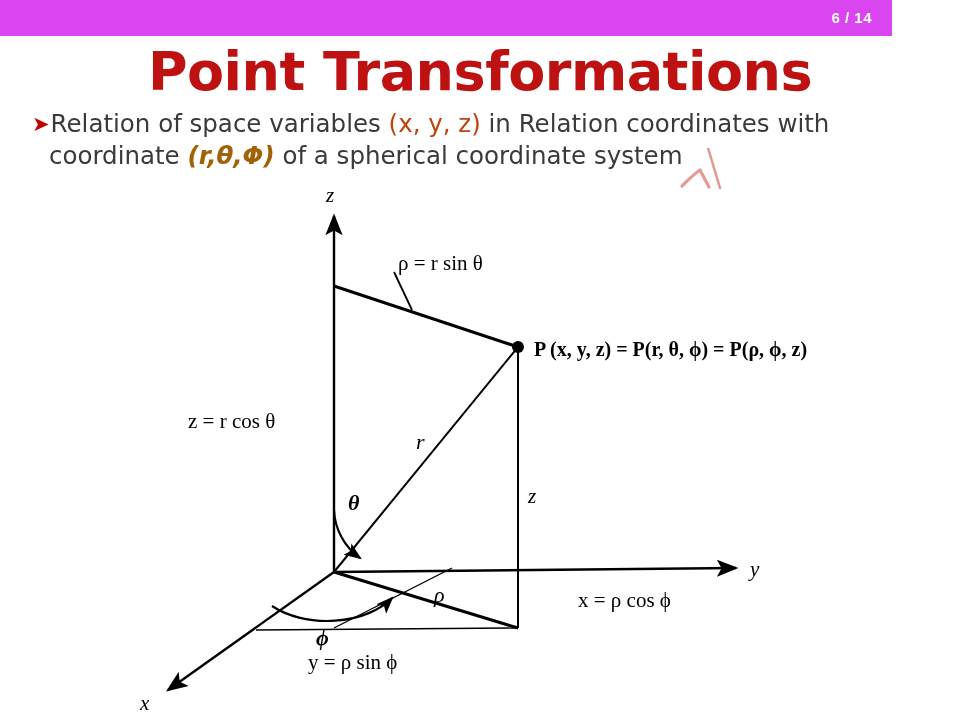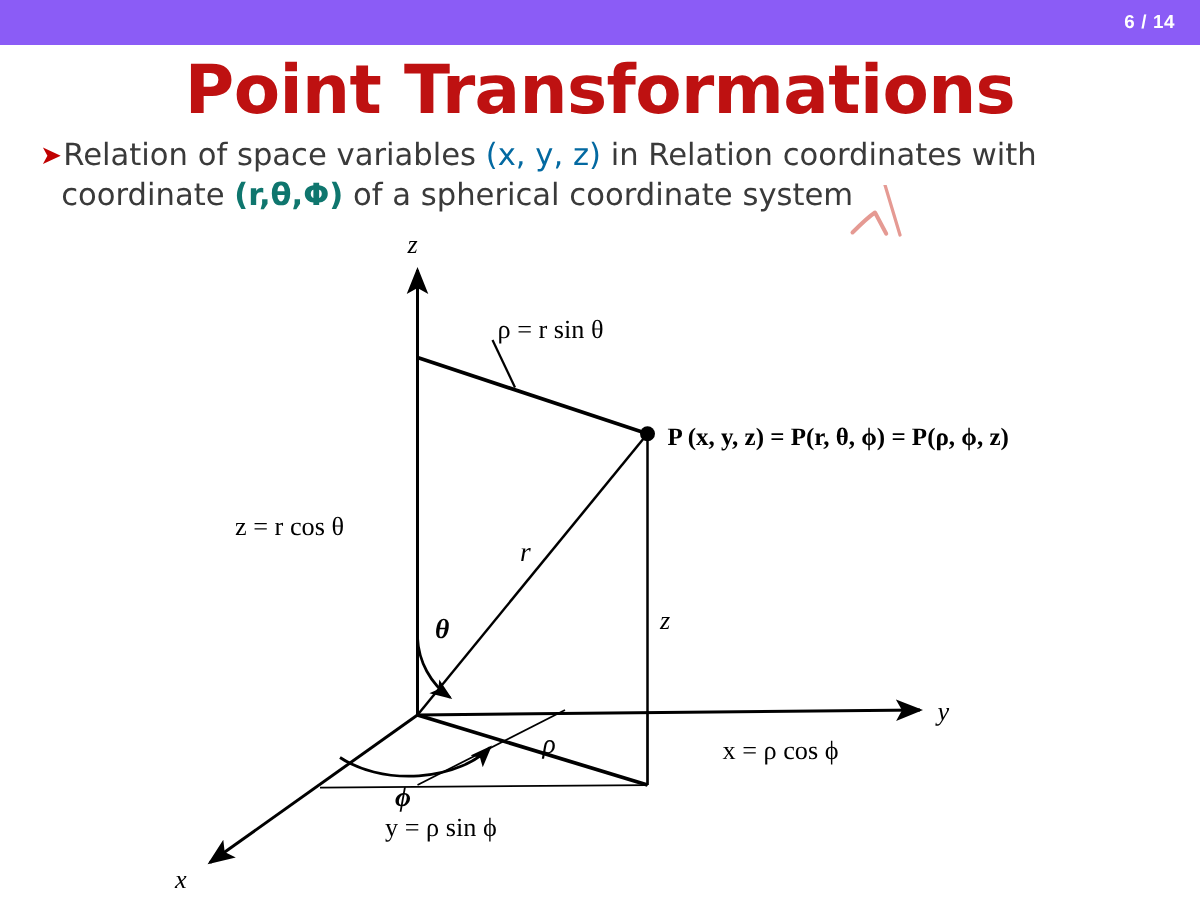--- a/index.html
+++ b/index.html
@@ -11,22 +11,22 @@
     overflow: hidden;
   }
   #slide {
     position: relative;
     width: 960px; height: 720px;
     background: #ffffff;
   }
   
   #header-bar {
     position: absolute; left: 0; top: 0;
-    width: 960px; height: 36px;
-    background: #8b5cf6;
+    width: 892px; height: 36px;
+    background: #d946ef;
   }
   #page-indicator {
     position: absolute; right: 20px; top: 0;
     height: 36px; line-height: 36px;
     color: #ffffff;
     font-size: 15px;
     font-weight: bold;
     letter-spacing: 0.5px;
     font-family: "Liberation Sans", sans-serif;
   }
@@ -54,22 +54,22 @@
     line-height: 31px;
     font-family: "DejaVu Sans", sans-serif;
   }
   #bullet-block .bullet-marker {
     color: #c00000;
     font-size: 21px;
     margin-right: 1px;
     vertical-align: 1px;
   }
   #bullet-block .line2 { display: block; padding-left: 17px; }
-  .red { color: #0369a1; }
-  .red-ital { color: #0f766e; font-weight: bold; }
+  .red { color: #c2410c; }
+  .red-ital { color: #a16207; font-style: italic; font-weight: bold; }
   
   #ink-annotation {
     position: absolute;
     left: 676px; top: 148px;
     width: 50px; height: 46px;
     pointer-events: none;
   }
   
   #figure {
     position: absolute;

